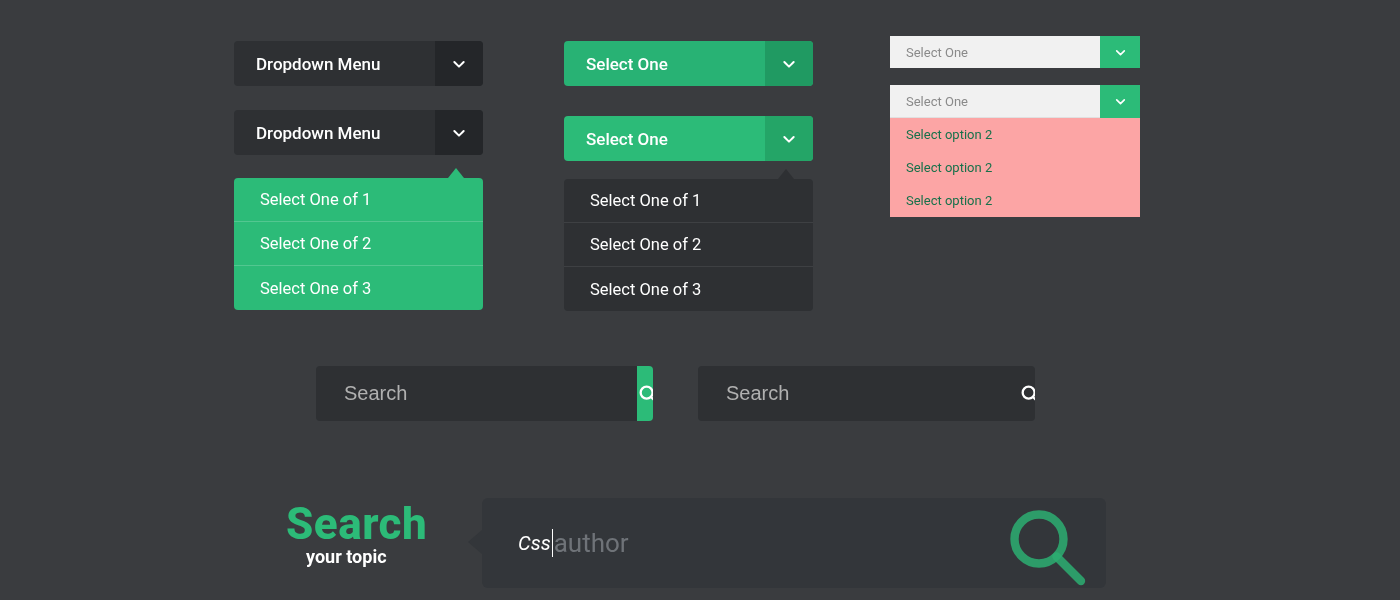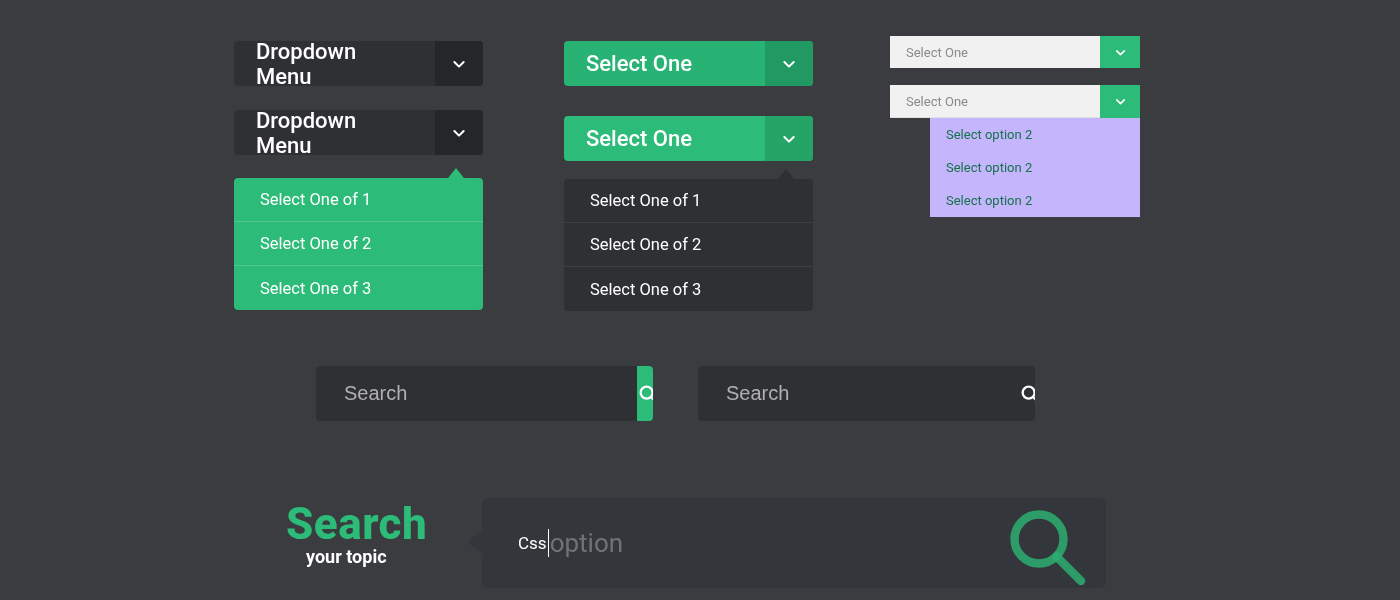--- a/index.html
+++ b/index.html
@@ -19,21 +19,21 @@
       border-radius: 4px;
       overflow: hidden;
       height: 45px;
     }
     .dd-label {
       flex: 1;
       display: flex;
       align-items: center;
       padding: 0 22px;
       color: #fff;
-      font-size: 22px;
+      font-size: 17px;
       font-weight: 500;
     }
     .dd-toggle {
       width: 48px;
       display: flex;
       align-items: center;
       justify-content: center;
       color: #fff;
     }
     .dark-a { background: #2e3033; }
@@ -94,21 +94,21 @@
       display: flex;
       align-items: center;
       justify-content: center;
       color: #fff;
     }
     .sel-light .sel-label { background: #f1f1f1; color: #8a8a8a; }
     .sel-light .sel-toggle, .sel-light-open .sel-toggle { background: #2cbb78; }
     .sel-opt { height: 33px; display: flex; align-items: center; padding: 0 16px; font-size: 13px; }
     .sel-list { width: 250px; }
     .sel-opt-head { background: #f1f1f1; color: #8a8a8a; border-bottom: 1px solid #e0e0e0; }
-    .sel-opt-g { background: #c4b5fd; color: #17714a; margin-left: 40px; }
+    .sel-opt-g { background: #fca5a5; color: #17714a; }
     .sel-toggle-2 { width: 40px; display: flex; align-items: center; justify-content: center; background: #2cbb78; color: #fff; }
     .sel-row-head { display: flex; width: 250px; height: 33px; }
 
     
     .search {
       display: flex;
       height: 55px;
       border-radius: 4px;
       overflow: hidden;
     }
@@ -138,21 +138,21 @@
 
     .bigsearch {
       background: #33363a;
       height: 90px;
       border-radius: 6px;
       display: flex;
       align-items: center;
       padding: 0 36px;
       position: relative;
     }
-    .bigsearch .typed { color: #fff; font-size: 17px; }
+    .bigsearch .typed { color: #fff; font-size: 20px; font-style: italic; }
     .bigsearch .ghost { color: #6f7378; font-size: 26px; }
     .bigsearch .cursor { display: inline-block; width: 1px; height: 28px; background: #fff; vertical-align: middle; margin: 0 1px; }
     .big-mag { position: absolute; right: 18px; top: 6px; opacity: 0.9; }
 
     .pointer-left {
       width: 0; height: 0;
       border-top: 12px solid transparent;
       border-bottom: 12px solid transparent;
       border-right: 14px solid #33363a;
       position: absolute;
@@ -258,20 +258,20 @@
 
   <div class="abs" style="left:286px; top:498px;">
     <div class="big-title">Search</div>
     <div class="big-sub">your topic</div>
   </div>
 
   <div class="pointer-left abs" style="left:468px; top:530px;"></div>
   <div class="abs bigsearch" style="left:482px; top:498px; width:624px;">
     <span class="typed">Css</span>
       <span class="cursor"></span>
-      <span class="ghost">option</span>
+      <span class="ghost">author</span>
     <svg class="big-mag" width="84" height="84" viewBox="0 0 24 24">
       <circle cx="10" cy="10" r="7" fill="none" stroke="#2cbb78" stroke-width="2.4" opacity="0.85"></circle>
       <line x1="15" y1="15" x2="22" y2="22" stroke="#2cbb78" stroke-width="2.4" stroke-linecap="round" opacity="0.85"></line>
     </svg>
   </div>
 
 </div>
 
 </body></html>

